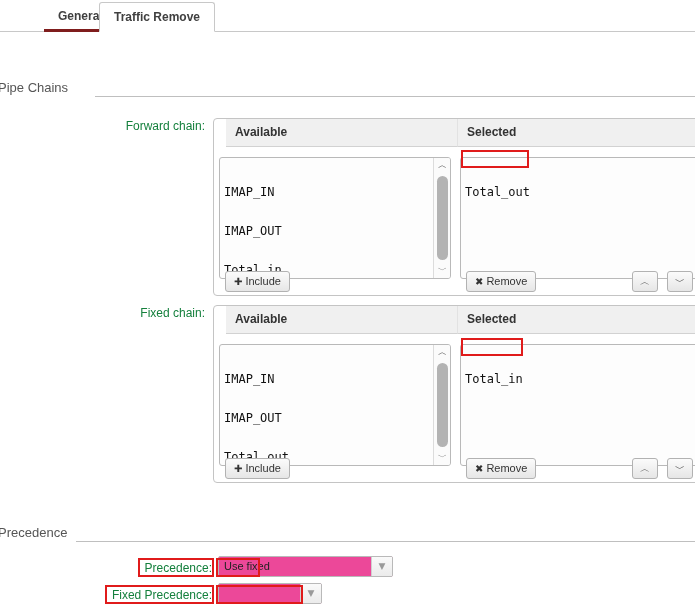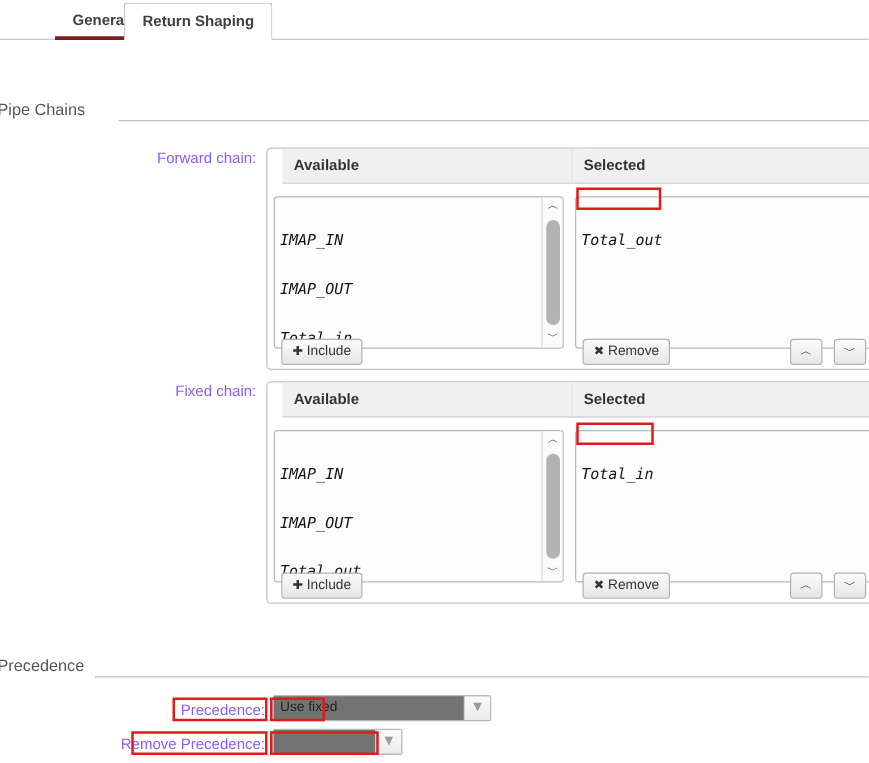--- a/index.html
+++ b/index.html
@@ -58,21 +58,21 @@
   .section-rule {
     position: absolute;
     height: 0;
     border-top: 1px solid #bfbfbf;
   }
 
   
   .row-label {
     position: absolute;
     font-size: 12px;
-    color: #8b5cf6;
+    color: #15803d;
     text-align: right;
     white-space: nowrap;
   }
 
   
   .chain-panel {
     position: absolute;
     border: 1px solid #c4c4c4;
     border-radius: 4px;
     background: #ffffff;
@@ -103,21 +103,21 @@
   }
   .listbox .items {
     position: absolute;
     left: 4px; top: 2px;
     font-family: "DejaVu Sans Mono", monospace;
     font-size: 12px;
     line-height: 13px;
     color: #111111;
     white-space: pre;
   }
-  .listbox .items div { height: 13px; font-style: italic; }
+  .listbox .items div { height: 13px; }
 
   
   .sbar {
     position: absolute;
     top: 0; right: 0; bottom: 0;
     width: 17px;
     background: #fbfbfb;
     border-left: 1px solid #dcdcdc;
   }
   .sbar .arrow {
@@ -172,21 +172,21 @@
     border-radius: 3px;
     text-align: center;
     font-family: "DejaVu Sans", sans-serif;
     cursor: default;
   }
 
   
   .combo {
     position: absolute;
     height: 21px;
-    background: #737373;
+    background: #ec4899;
     border: 1px solid #b9b9b9;
     border-radius: 2px;
   }
   .combo .val {
     position: absolute;
     left: 5px; top: 0;
     height: 19px; line-height: 19px;
     font-size: 11px;
     color: #222222;
     white-space: nowrap;
@@ -215,21 +215,21 @@
     border: 2px solid #e01b1b;
     pointer-events: none;
     z-index: 50;
   }
 </style>
 </head>
 <body>
 
 <div class="tabbar">
   <div class="tab inactive">General</div>
-  <div class="tab active">Return Shaping</div>
+  <div class="tab active">Traffic Remove</div>
 </div>
 
 <div class="section-legend" style="left:-2px; top:80px;">Pipe Chains</div>
 <div class="section-rule" style="left:95px; top:96px; width:600px;"></div>
 
 <div class="row-label" style="left:60px; top:119px; width:145px;">Forward chain:</div>
 
 <div class="chain-panel" style="left:213px; top:118px; width:540px; height:178px;">
 
   <div class="chain-header left" style="width:243px;">Available</div>
@@ -308,21 +308,21 @@
 
 <div class="section-legend" style="left:-2px; top:525px;">Precedence</div>
 <div class="section-rule" style="left:76px; top:541px; width:619px;"></div>
 
 <div class="row-label" style="left:60px; top:561px; width:152px;">Precedence:</div>
 <div class="combo" style="left:218px; top:556px; width:175px;">
   <span class="val">Use fixed</span>
   <span class="dropbtn">▼</span>
 </div>
 
-<div class="row-label" style="left:50px; top:588px; width:162px;">Remove Precedence:</div>
+<div class="row-label" style="left:50px; top:588px; width:162px;">Fixed Precedence:</div>
 <div class="combo" style="left:218px; top:583px; width:104px;">
   <span class="val num">0</span>
   <span class="dropbtn">▼</span>
 </div>
 
 <div class="anno" style="left:461px; top:150px; width:68px; height:18px;"></div>
 <div class="anno" style="left:461px; top:338px; width:62px; height:18px;"></div>
 <div class="anno" style="left:138px; top:558px; width:76px; height:19px;"></div>
 <div class="anno" style="left:216px; top:558px; width:44px; height:19px;"></div>
 <div class="anno" style="left:105px; top:585px; width:109px; height:19px;"></div>

